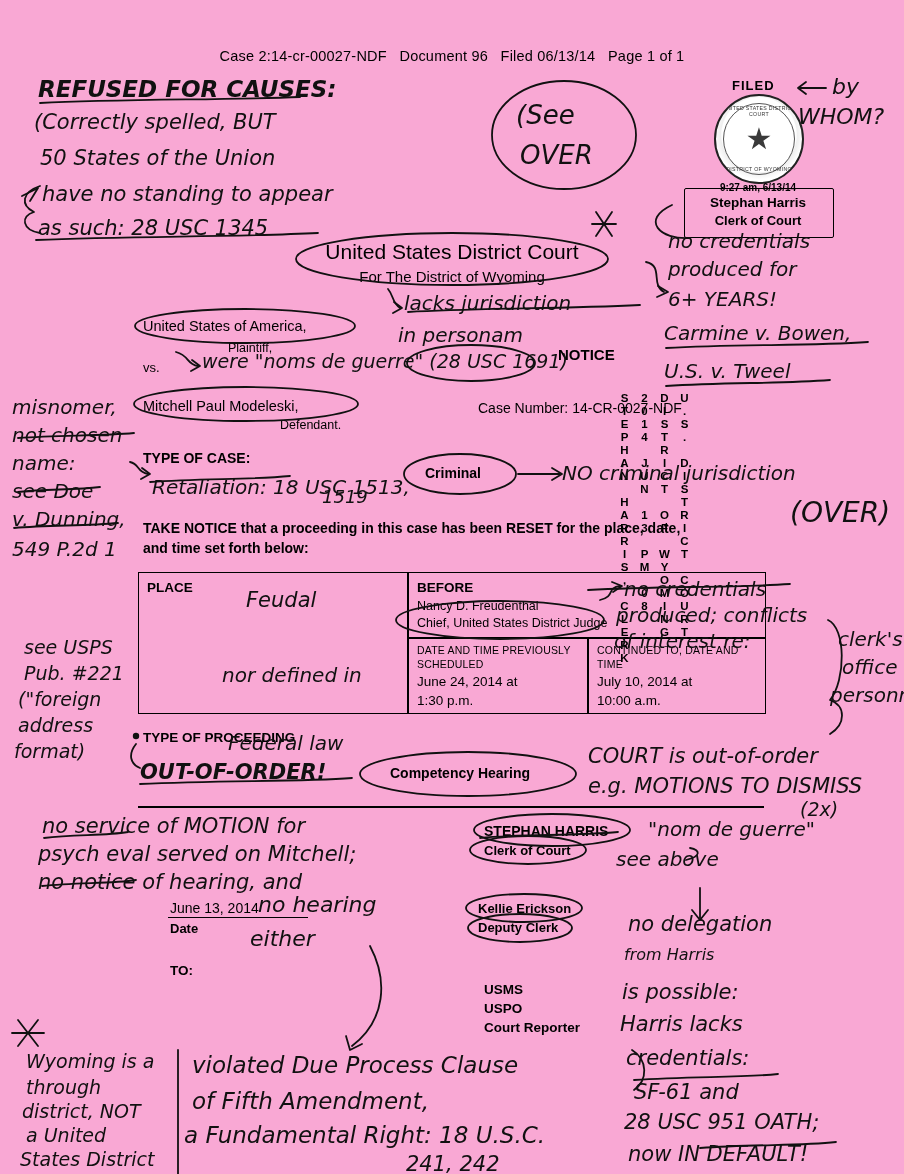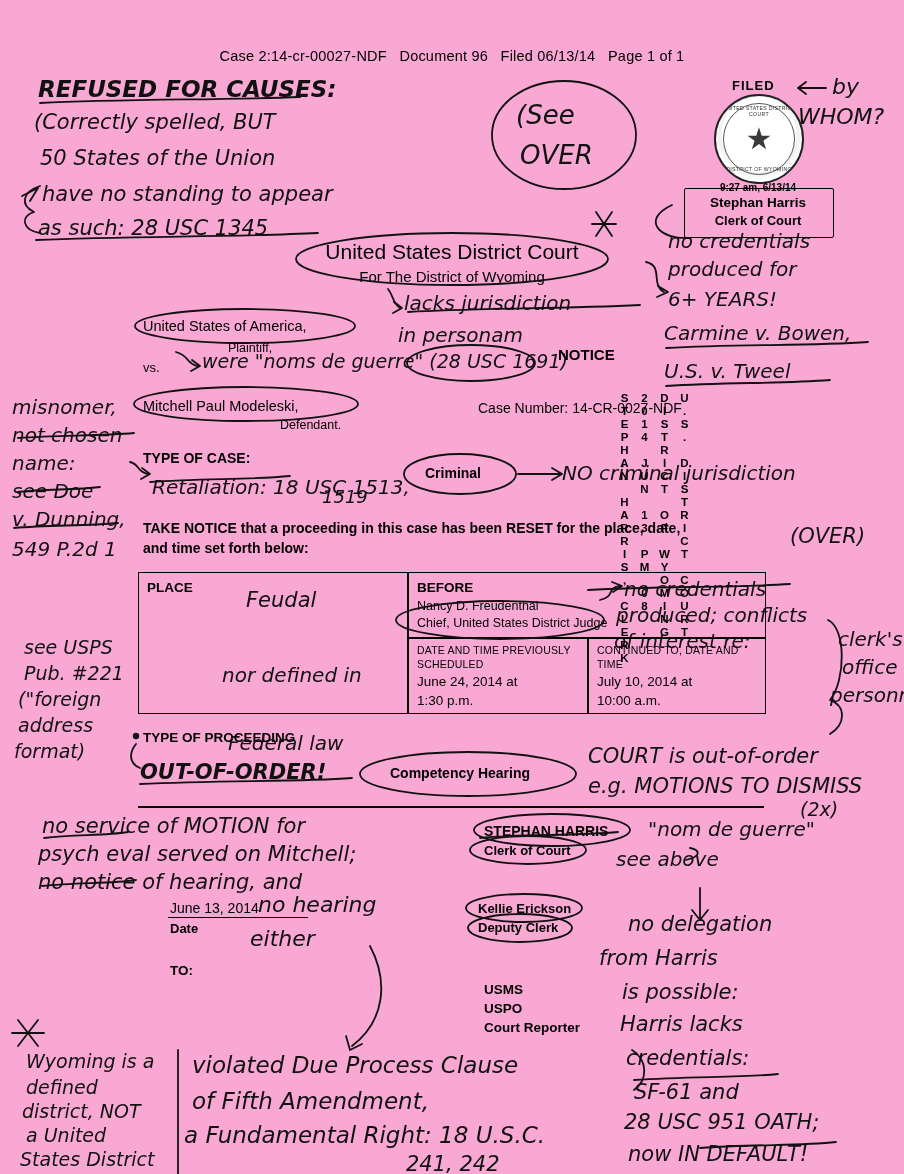--- a/index.html
+++ b/index.html
@@ -540,21 +540,21 @@
     <div class="hw" style="left:12px; top:424px; font-size:20px;">not chosen</div>
     <div class="hw" style="left:12px; top:452px; font-size:20px;">name:</div>
     <div class="hw" style="left:12px; top:480px; font-size:20px;">see Doe</div>
     <div class="hw" style="left:12px; top:508px; font-size:20px;">v. Dunning,</div>
     <div class="hw" style="left:12px; top:538px; font-size:20px;">549 P.2d 1</div>
 
     <div class="hw" style="left:152px; top:462px; font-size:20px;margin-top:14px;">Retaliation: 18 USC 1513,</div>
     <div class="hw" style="left:322px; top:486px; font-size:18px;">1519</div>
 
     <div class="hw" style="left:562px; top:462px; font-size:20px;">NO criminal jurisdiction</div>
-    <div class="hw" style="left:790px; top:496px; font-size:21px;margin-top:28px;">(OVER)</div>
+    <div class="hw" style="left:790px; top:496px; font-size:28px;">(OVER)</div>
 
     <div class="hw" style="left:246px; top:588px; font-size:21px;">Feudal</div>
 
     <div class="hw" style="left:24px; top:636px; font-size:19px;">see USPS</div>
     <div class="hw" style="left:24px; top:662px; font-size:19px;">Pub. #221</div>
     <div class="hw" style="left:18px; top:688px; font-size:19px;">("foreign</div>
     <div class="hw" style="left:18px; top:714px; font-size:19px;">address</div>
     <div class="hw" style="left:14px; top:740px; font-size:19px;">format)</div>
 
     <div class="hw" style="left:222px; top:664px; font-size:20px;">nor defined in</div>
@@ -576,30 +576,30 @@
     <div class="hw" style="left:42px; top:814px; font-size:21px;">no service of MOTION for</div>
     <div class="hw" style="left:38px; top:842px; font-size:21px;">psych eval served on Mitchell;</div>
     <div class="hw" style="left:38px; top:870px; font-size:21px;">no notice of hearing, and</div>
     <div class="hw" style="left:258px; top:892px; font-size:22px;">no hearing</div>
     <div class="hw" style="left:250px; top:926px; font-size:22px;">either</div>
 
     <div class="hw" style="left:648px; top:818px; font-size:20px;">"nom de guerre"</div>
     <div class="hw" style="left:616px; top:848px; font-size:20px;">see above</div>
 
     <div class="hw" style="left:628px; top:912px; font-size:21px;">no delegation</div>
-    <div class="hw" style="left:599px; top:946px; font-size:21px;">from Harris</div>
+    <div class="hw" style="left:624px; top:946px; font-size:16px;">from Harris</div>
     <div class="hw" style="left:622px; top:980px; font-size:21px;">is possible:</div>
     <div class="hw" style="left:620px; top:1012px; font-size:21px;">Harris lacks</div>
     <div class="hw" style="left:626px; top:1046px; font-size:21px;">credentials:</div>
     <div class="hw" style="left:634px; top:1080px; font-size:21px;">SF-61 and</div>
     <div class="hw" style="left:624px; top:1110px; font-size:21px;">28 USC 951 OATH;</div>
     <div class="hw" style="left:628px; top:1142px; font-size:21px;">now IN DEFAULT!</div>
 
     <div class="hw" style="left:26px; top:1050px; font-size:19px;">Wyoming is a</div>
-    <div class="hw" style="left:26px; top:1076px; font-size:19px;">defined</div>
+    <div class="hw" style="left:26px; top:1076px; font-size:19px;">through</div>
     <div class="hw" style="left:22px; top:1100px; font-size:19px;">district, NOT</div>
     <div class="hw" style="left:26px; top:1124px; font-size:19px;">a United</div>
     <div class="hw" style="left:20px; top:1148px; font-size:19px;">States District</div>
 
     <div class="hw" style="left:192px; top:1052px; font-size:23px;">violated Due Process Clause</div>
     <div class="hw" style="left:192px; top:1088px; font-size:23px;">of Fifth Amendment,</div>
     <div class="hw" style="left:184px; top:1122px; font-size:23px;">a Fundamental Right: 18 U.S.C.</div>
     <div class="hw" style="left:406px; top:1152px; font-size:21px;">241, 242</div>
   </div>
 

